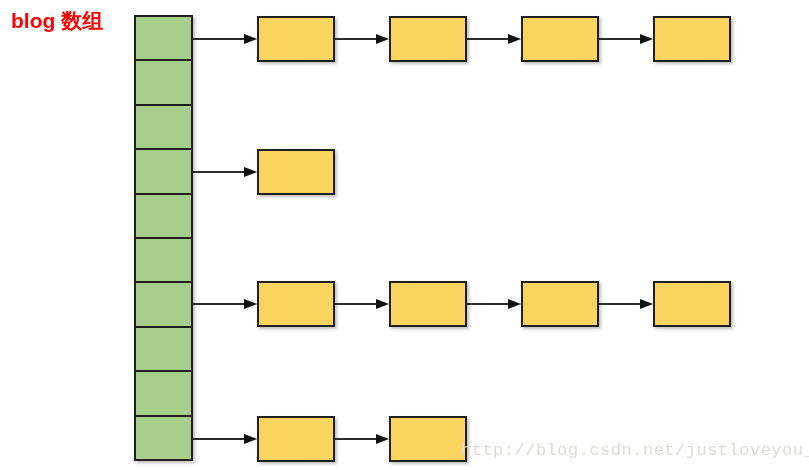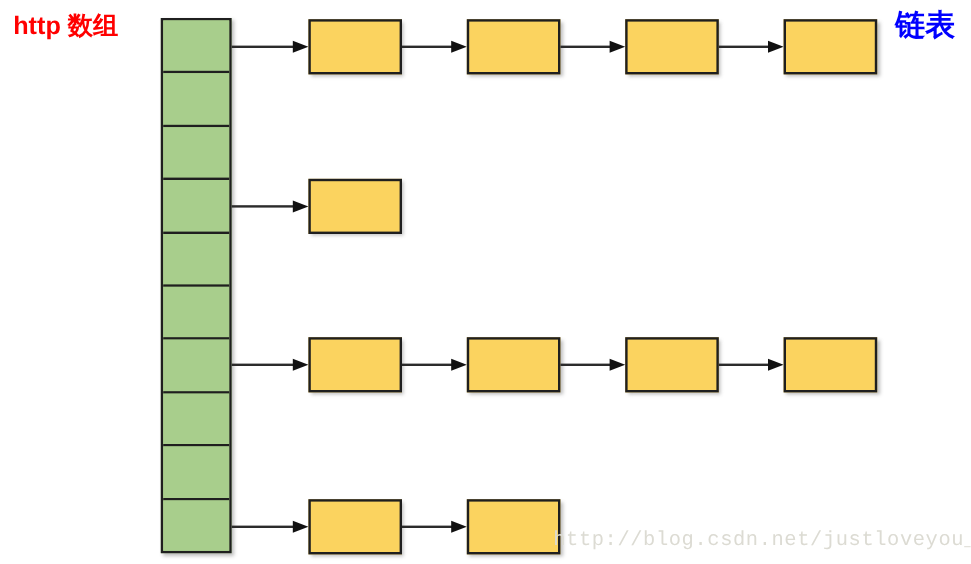--- a/index.html
+++ b/index.html
@@ -91,22 +91,21 @@
     font-size: 17px;
     letter-spacing: 0.5px;
     color: var(--watermark-color, #dcdbd3);
     white-space: nowrap;
   }
 </style>
 </head>
 <body>
 
 <div class="canvas">
-  <div class="title-left">http 数组</div>
-  <div class="title-right">链表</div>
+  <div class="title-left">blog 数组</div>
   <div class="array">
       <div class="bucket"></div>
       <div class="bucket"></div>
       <div class="bucket"></div>
       <div class="bucket"></div>
       <div class="bucket"></div>
       <div class="bucket"></div>
       <div class="bucket"></div>
       <div class="bucket"></div>
       <div class="bucket"></div>

